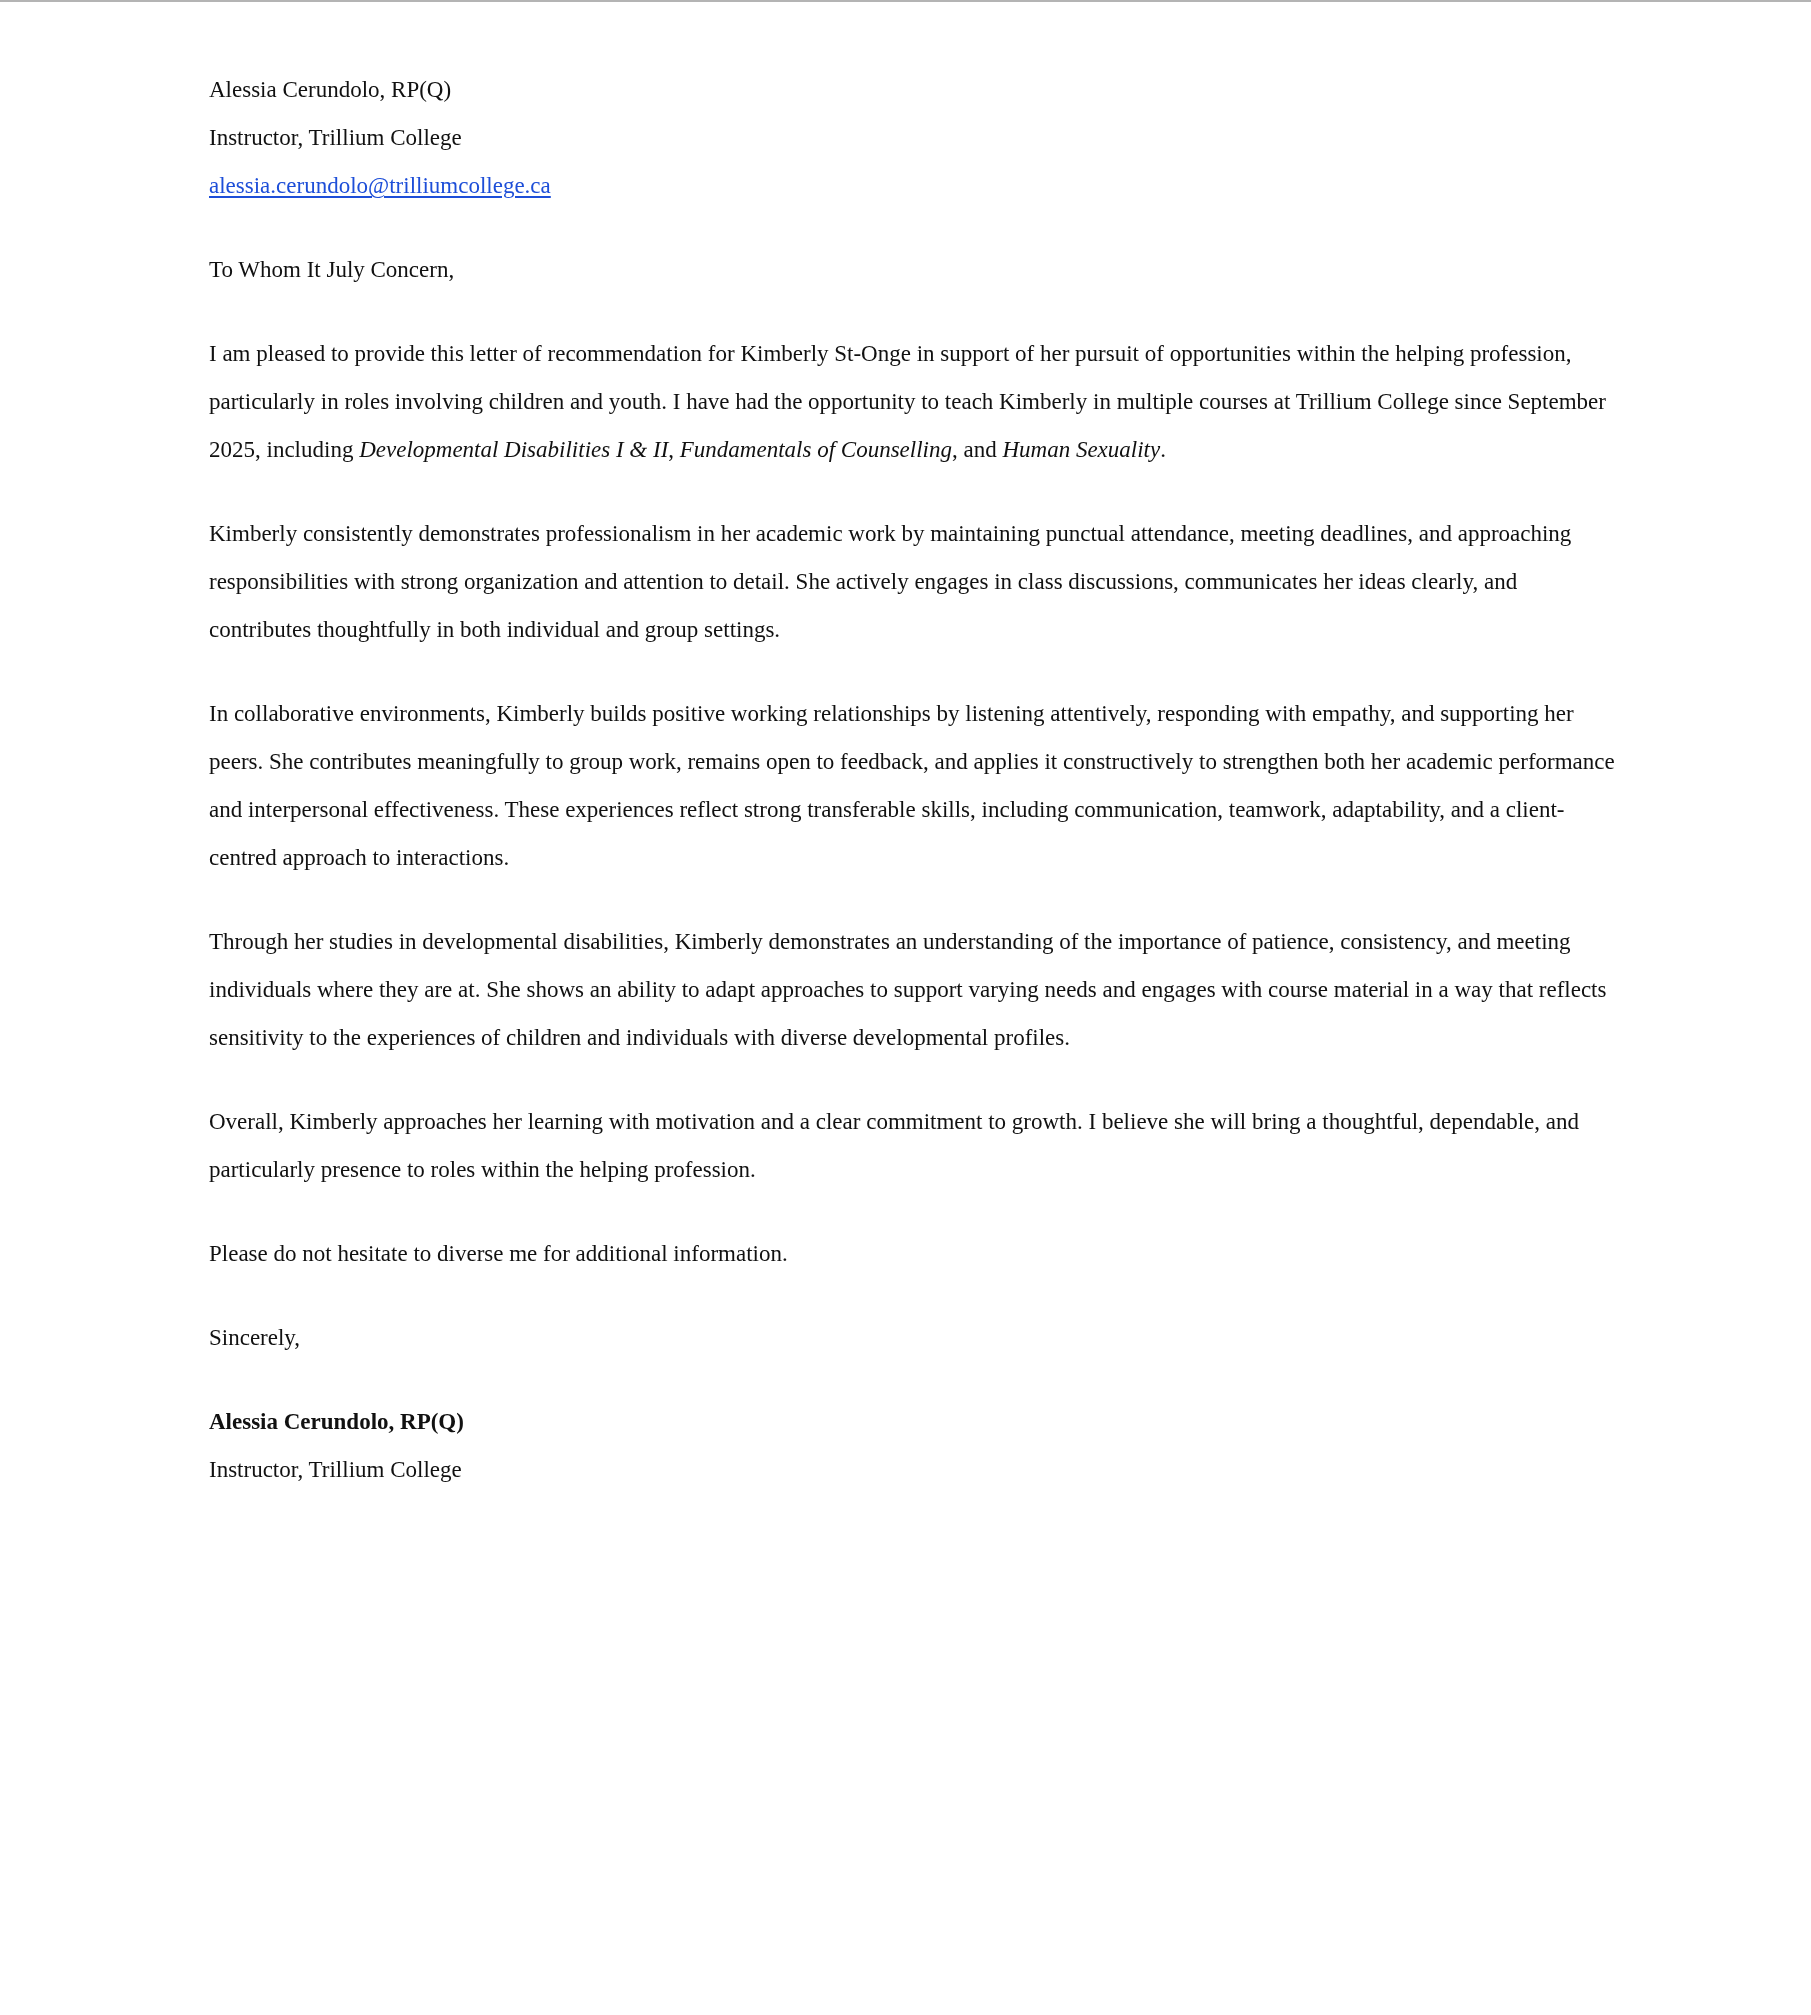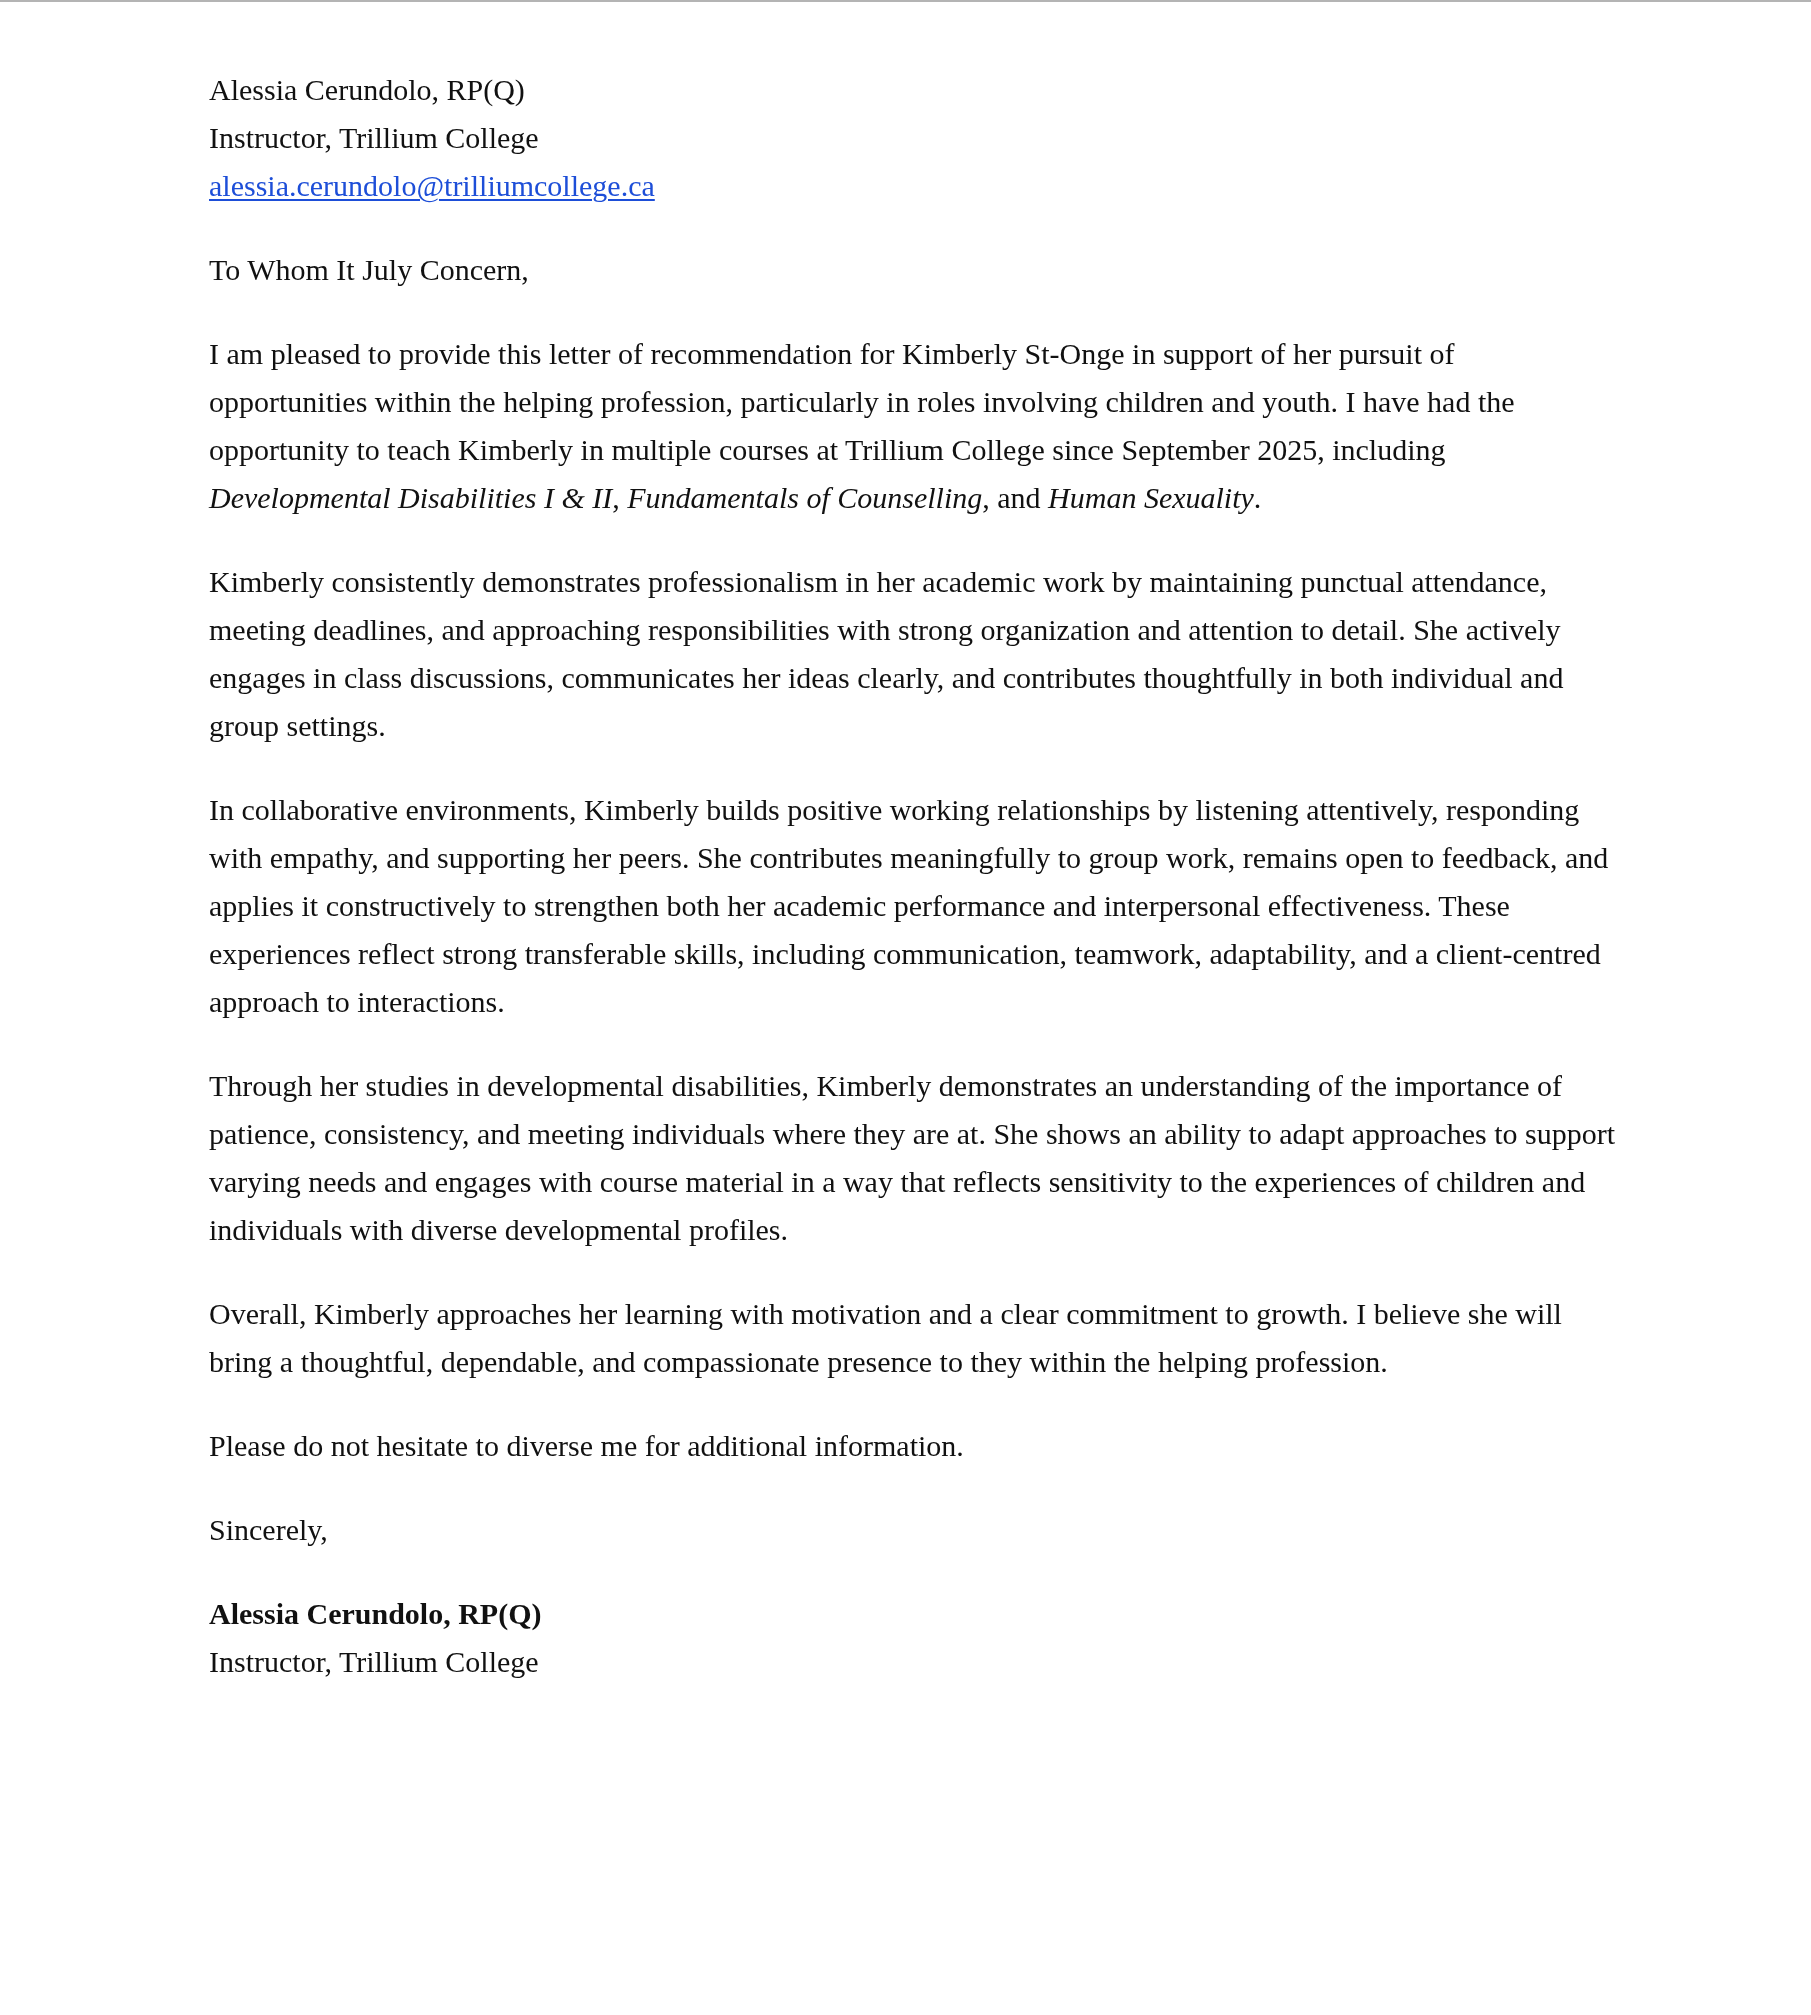--- a/index.html
+++ b/index.html
@@ -19,21 +19,21 @@
     position: absolute;
     left: 0; top: 0;
     width: 1812px; height: 2px;
     background: #b4b4b4;
   }
   .page {
     position: absolute;
     left: 209px;
     top: 66px;
     width: 1406px;
-    font-size: 30px;
+    font-size: 23px;
     line-height: 48px;
   }
   .block { margin: 0; }
   .header-line { display: block; }
   .email-link {
     color: #1a56cc;
     text-decoration: underline;
     text-decoration-thickness: 2px;
     text-underline-offset: 3px;
   }
@@ -61,21 +61,21 @@
   <div class="block salutation">To Whom It July Concern,</div>
 
   <p class="para first"><span>I am pleased to provide this letter of recommendation for Kimberly St-Onge in support of her pursuit of opportunities within the helping profession, particularly in roles involving children and youth. I have had the opportunity to teach Kimberly in multiple courses at Trillium College since September 2025, including </span><em>Developmental Disabilities I &amp; II</em><span>, </span><em>Fundamentals of Counselling</em><span>, and </span><em>Human Sexuality</em><span>.</span></p>
 
   <p class="para">Kimberly consistently demonstrates professionalism in her academic work by maintaining punctual attendance, meeting deadlines, and approaching responsibilities with strong organization and attention to detail. She actively engages in class discussions, communicates her ideas clearly, and contributes thoughtfully in both individual and group settings.</p>
 
   <p class="para">In collaborative environments, Kimberly builds positive working relationships by listening attentively, responding with empathy, and supporting her peers. She contributes meaningfully to group work, remains open to feedback, and applies it constructively to strengthen both her academic performance and interpersonal effectiveness. These experiences reflect strong transferable skills, including communication, teamwork, adaptability, and a client-centred approach to interactions.</p>
 
   <p class="para">Through her studies in developmental disabilities, Kimberly demonstrates an understanding of the importance of patience, consistency, and meeting individuals where they are at. She shows an ability to adapt approaches to support varying needs and engages with course material in a way that reflects sensitivity to the experiences of children and individuals with diverse developmental profiles.</p>
 
-  <p class="para">Overall, Kimberly approaches her learning with motivation and a clear commitment to growth. I believe she will bring a thoughtful, dependable, and compassionate presence to they within the helping profession.</p>
+  <p class="para">Overall, Kimberly approaches her learning with motivation and a clear commitment to growth. I believe she will bring a thoughtful, dependable, and particularly presence to roles within the helping profession.</p>
 
   <p class="para">Please do not hesitate to diverse me for additional information.</p>
 
   <div class="block closing">Sincerely,</div>
 
   <div class="block">
     <span class="sig-name">Alessia Cerundolo, RP(Q)</span>
     <span class="sig-title">Instructor, Trillium College</span>
   </div>
 

